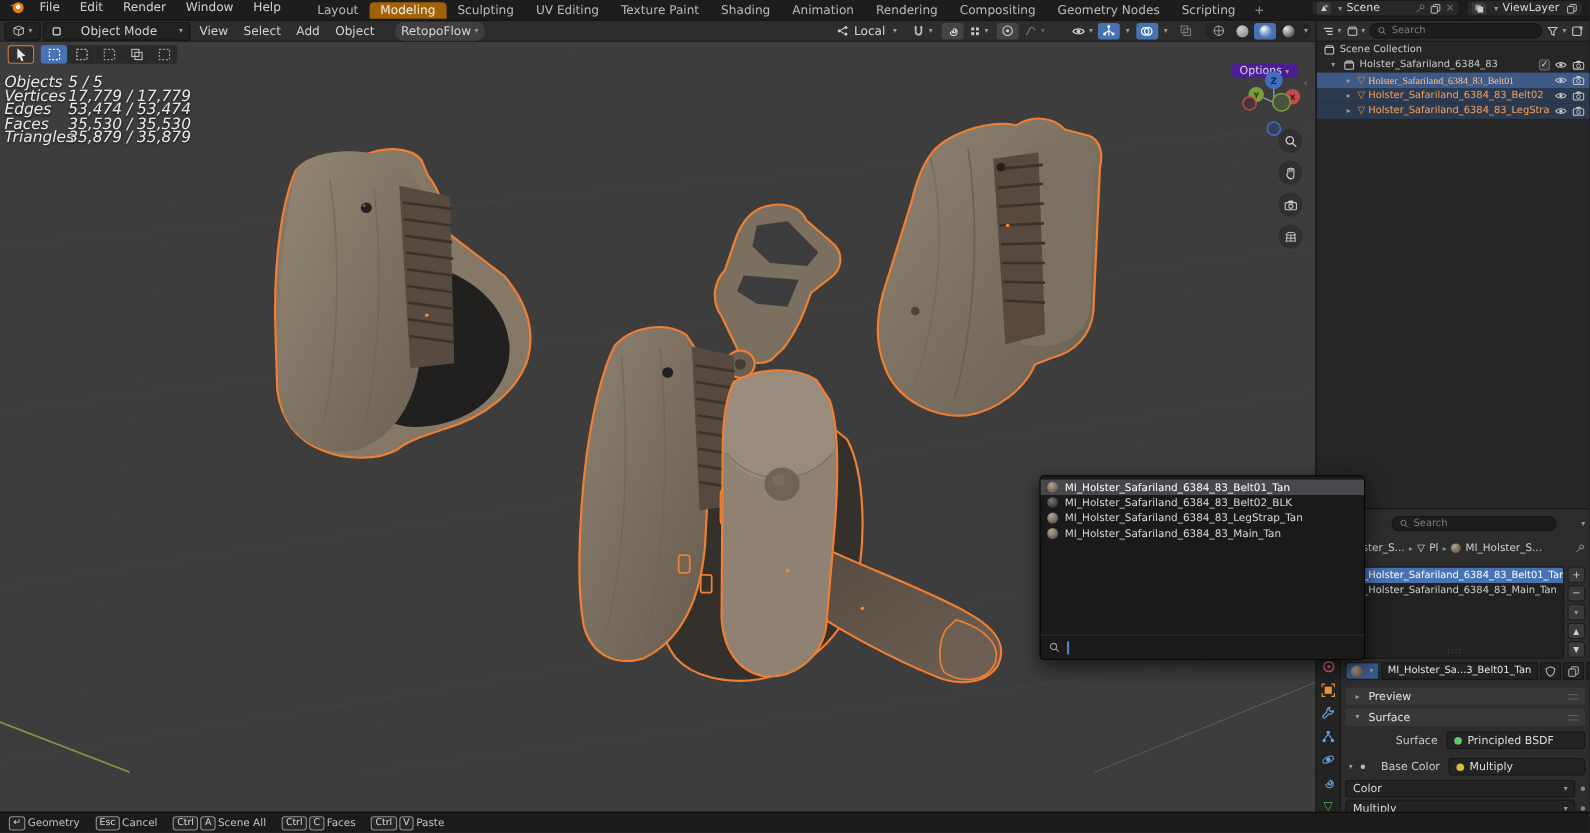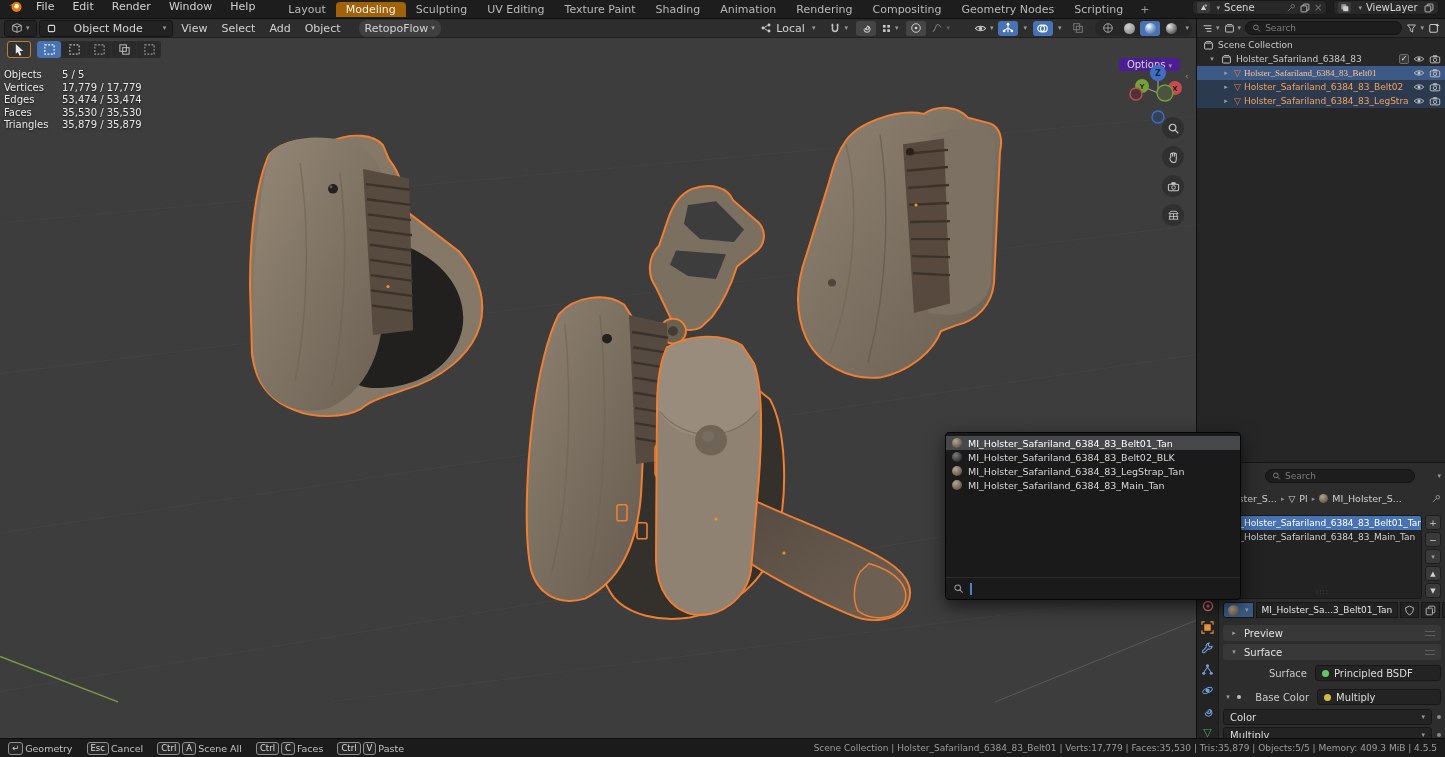--- a/index.html
+++ b/index.html
@@ -32,21 +32,21 @@
   .tglbtn.on { background:#4772b3; }
   .shadegrp { display:flex; align-items:center; background:#262626; border-radius:8px; padding:0 3px; height:16px; gap:1px; }
   .sphere { width:11px; height:11px; border-radius:50%; }
   #vp-canvas { position:absolute; left:0; top:19px; width:1196px; height:700px; }
   #toolrow { position:absolute; left:7px; top:22px; display:flex; gap:6px; align-items:center; }
   .toolbtn { width:24px; height:17px; border-radius:3px; display:flex; align-items:center; justify-content:center; background:rgba(40,40,40,.55); }
   .toolbtn.activetool { border:1px solid #c27a35; }
   .toolbtn.on { background:#4772b3; }
   #selmodes { display:flex; gap:1px; background:rgba(34,34,34,.5); border-radius:3px; }
   #options-btn { position:absolute; right:16px; top:23px; background:#4c1d95; border-radius:4px; font-size:10px; color:#d8d8d8; padding:1px 8px;margin-top:16px; }
-  #stats { position:absolute; left:4px; top:50px; font-size:10px; color:#e8e8e8; text-shadow:0 1px 2px rgba(0,0,0,.7); line-height:12.5px; }
+  #stats { position:absolute; left:4px; top:50px; font-size:14px; color:#e8e8e8; text-shadow:0 1px 2px rgba(0,0,0,.7); line-height:12.5px;font-style:italic; }
   #stats .srow { display:flex; }
   #stats .sl { width:58px; }
   #gizmo { position:absolute; left:1128px; top:42px; }
   #navbtns { position:absolute; left:1162px; top:98px; display:flex; flex-direction:column; gap:7px; }
   .navbtn { width:22px; height:22px; border-radius:50%; background:rgba(40,40,40,.6); display:flex; align-items:center; justify-content:center; color:#c9c9c9; }
   #sb-toggle { position:absolute; left:1185px; top:52px; color:#8f8f8f; font-size:9px; }
 
   
   #rightpanel { left:1196px; top:19px; width:249px; height:719px; background:#262626; border-left:1px solid #101010; }
   #outliner-header { position:absolute; left:0; top:0; width:100%; height:19px; background:#2d2d2d; border-bottom:1px solid #1a1a1a; display:flex; align-items:center; gap:4px; padding:0 5px; }
@@ -900,16 +900,15 @@
     <span class="hint">
         <span class="key">Ctrl</span>
         <span class="key">C</span>
         <span>Faces</span>
       </span>
     <span class="hint">
         <span class="key">Ctrl</span>
         <span class="key">V</span>
         <span>Paste</span>
       </span>
-    <span id="status-info">Scene Collection | Holster_Safariland_6384_83_Belt01 | Verts:17,779 | Faces:35,530 | Tris:35,879 | Objects:5/5 | Memory: 409.3 MiB | 4.5.5</span>
   </div>
 
 </div>
 
 </body></html>

